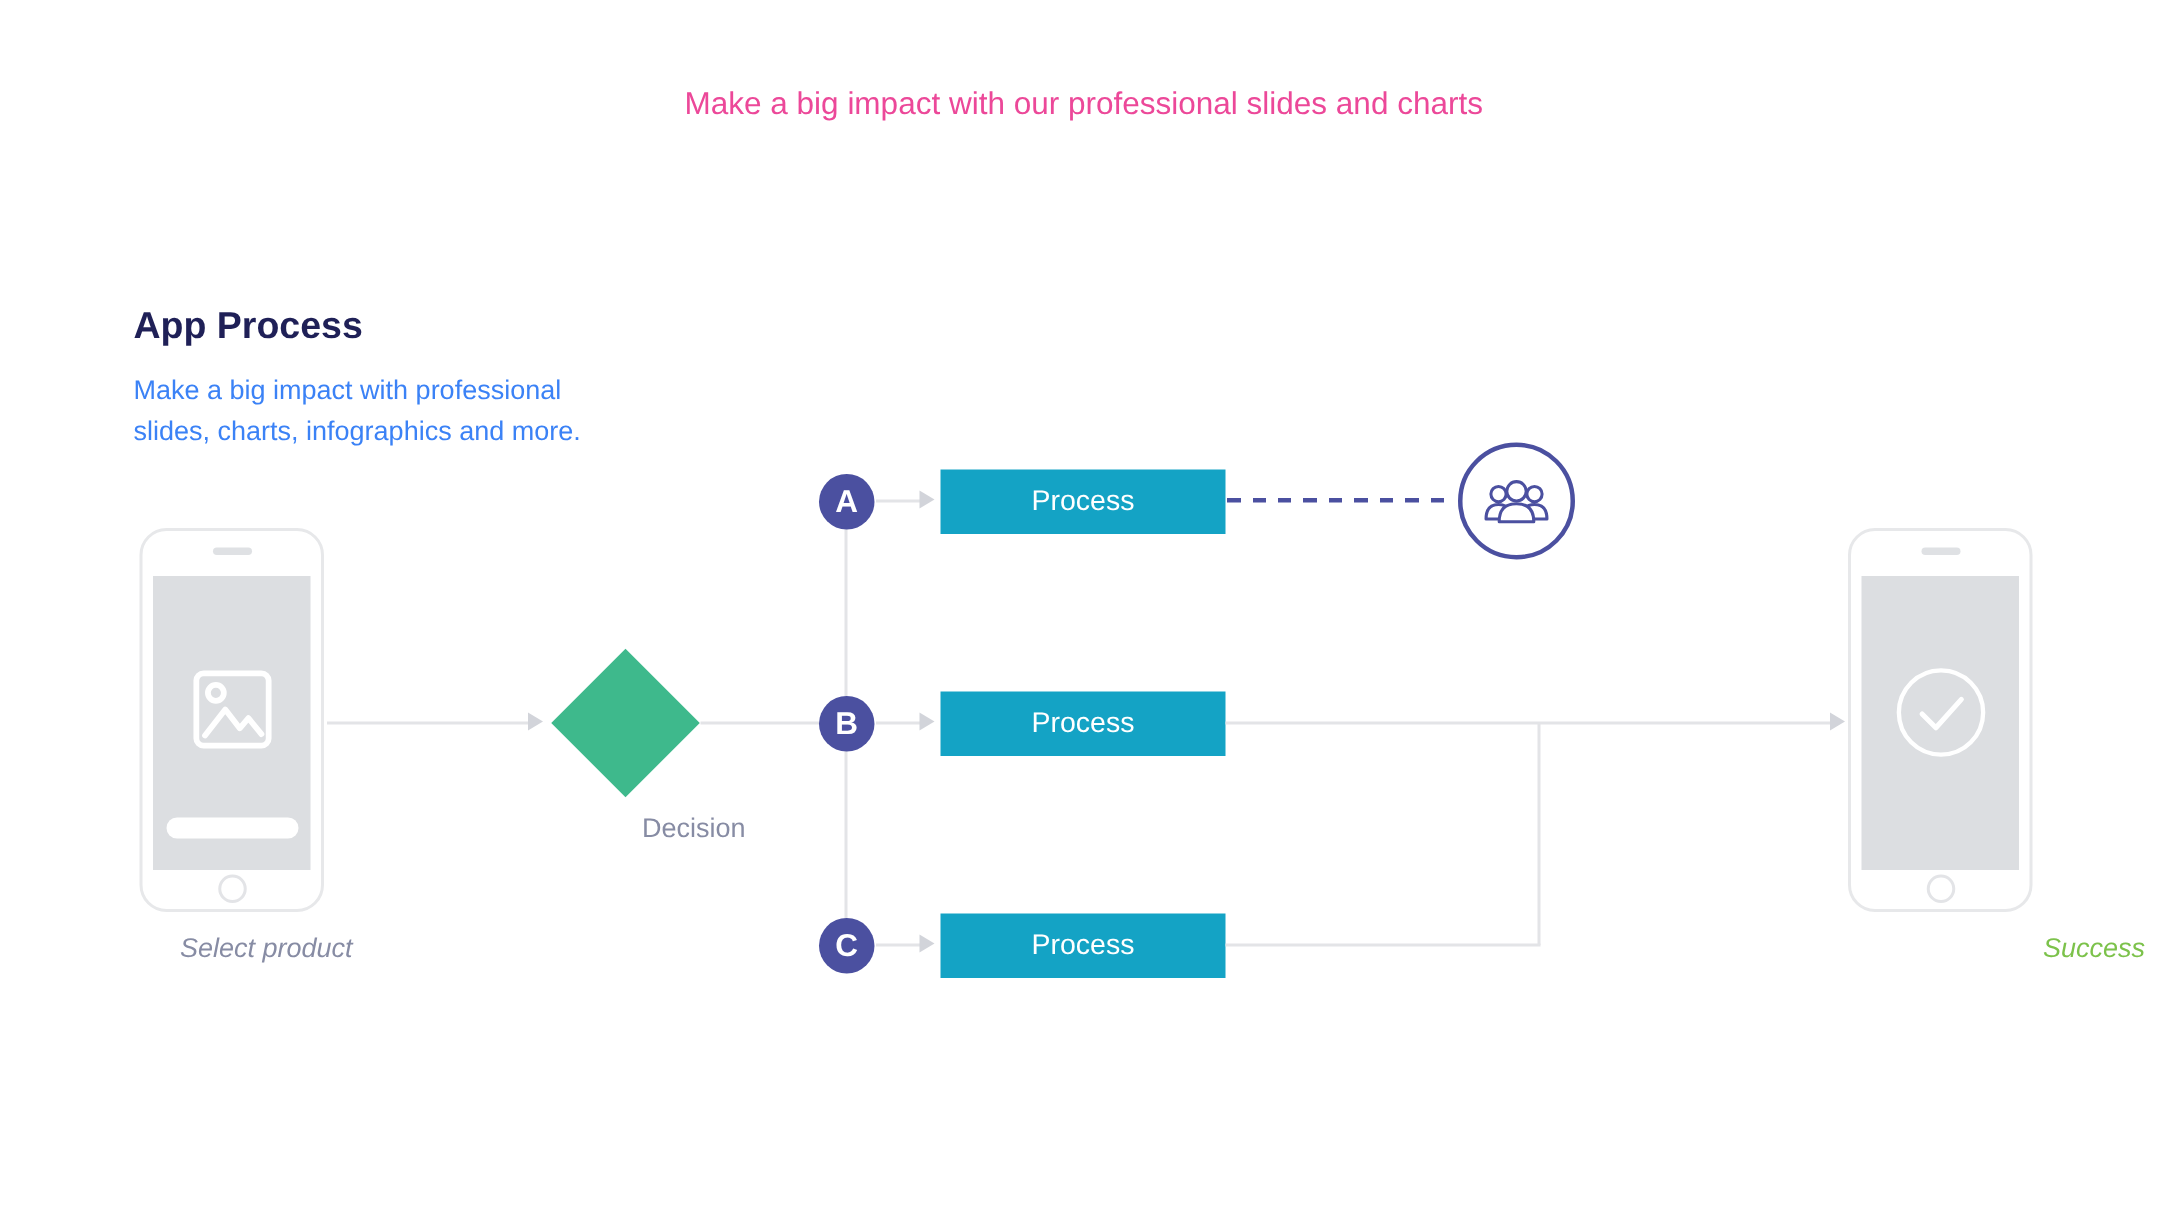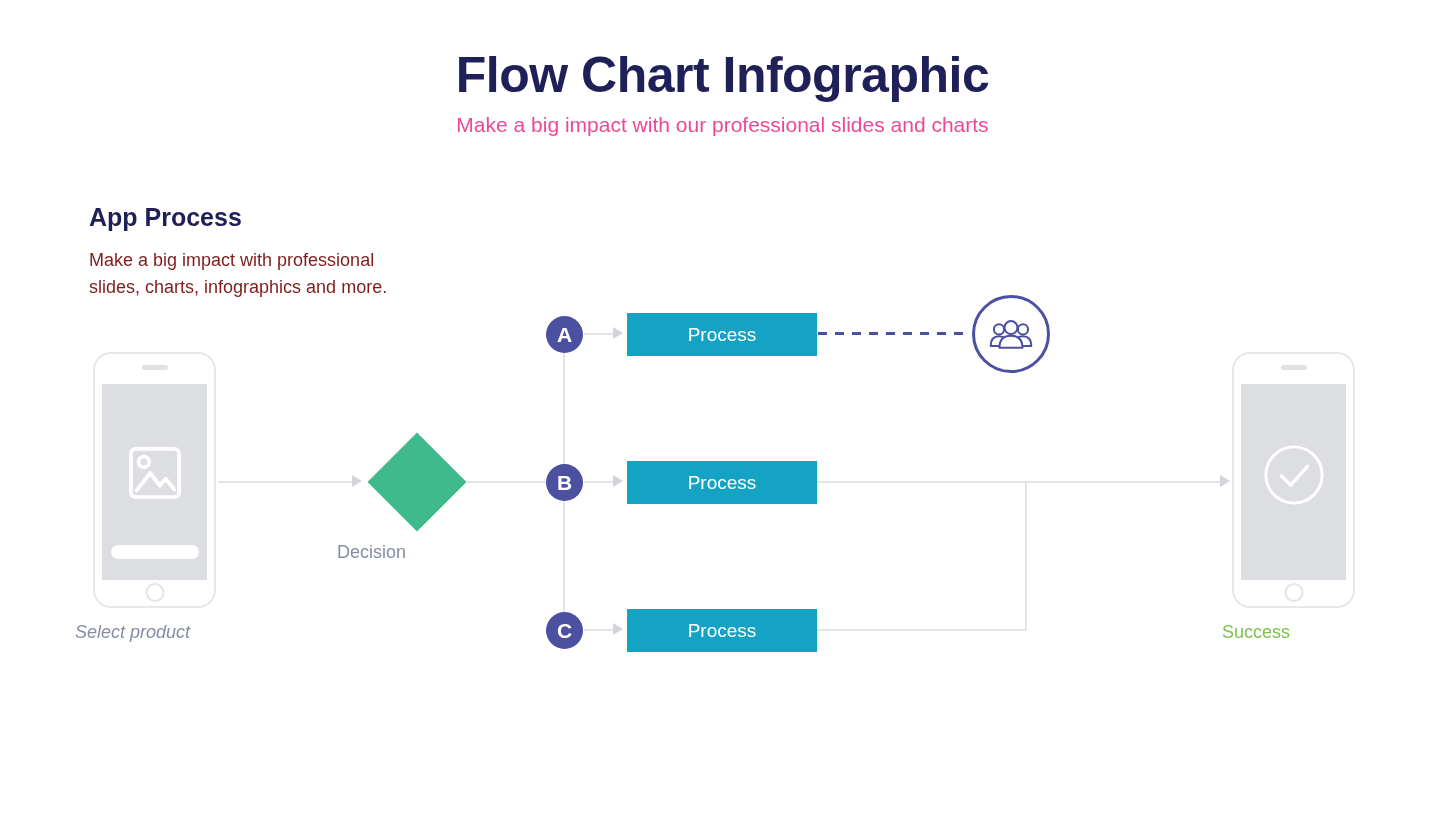--- a/index.html
+++ b/index.html
@@ -11,21 +11,21 @@
   
   .header { position: absolute; top: 48px; left: 0; width: 1445px; text-align: center; }
   .page-title {
     font-size: 50px; font-weight: 800; color: #1f2057; letter-spacing: -0.5px; line-height: 1.1;
   }
   .page-subtitle { margin-top: 10px; font-size: 21px; color: #ec4899; font-weight: 400; }
 
   
   .intro { position: absolute; left: 89px; top: 190px; width: 360px; }
   .section-heading { font-size: 25px; font-weight: 800; color: #1f2057; margin-top: 13px; }
-  .section-description { margin-top: 15px; font-size: 18px; line-height: 27px; color: #7f1d1d; width: 335px; }
+  .section-description { margin-top: 15px; font-size: 18px; line-height: 27px; color: #3b82f6; width: 335px; }
 
   
   .flow { position: absolute; inset: 0; }
   .hline, .vline { position: absolute; background: #e3e4e7; }
   .hline { height: 2px; }
   .vline { width: 2px; }
   .arrow-right { position: absolute; width: 0; height: 0;
     border-top: 6px solid transparent; border-bottom: 6px solid transparent;
     border-left: 10px solid #d2d4da; }
 
@@ -39,21 +39,21 @@
     width: 26px; height: 5px; border-radius: 3px; background: #dfe1e4; }
   .phone .screen { position: absolute; top: 30px; left: 7px; right: 7px; height: 196px;
     background: #dcdee1; }
   .phone .home { position: absolute; bottom: 4px; left: 50%; transform: translateX(-50%);
     width: 19px; height: 19px; border-radius: 50%; border: 2px solid #e3e4e7; background: #fff; }
   .phone .img-icon { position: absolute; top: 62px; left: 50%; transform: translateX(-50%); }
   .phone .pill { position: absolute; bottom: 21px; left: 50%; transform: translateX(-50%);
     width: 88px; height: 14px; border-radius: 7px; background: #ffffff; }
   .phone .check-icon { position: absolute; top: 60px; left: 50%; transform: translateX(-50%); }
 
-  .flow-label { position: absolute; width: 160px; text-align: left; font-size: 18px; color: #878ca4; }
+  .flow-label { position: absolute; width: 160px; text-align: right; font-size: 18px; color: #878ca4; }
   .flow-label.success { color: #7cc24b; }
 
   
   .diamond { position: absolute; left: 382px; top: 447px; width: 70px; height: 70px;
     background: #3eb98c; transform: rotate(45deg); }
 
   
   .node-circle { position: absolute; width: 37px; height: 37px; border-radius: 50%;
     background: #4b50a0; color: #ffffff; font-size: 21px; font-weight: 700;
     display: flex; align-items: center; justify-content: center; }
@@ -67,21 +67,20 @@
   .users-circle { position: absolute; left: 972px; top: 295px; width: 78px; height: 78px;
     border-radius: 50%; border: 3px solid #4b50a0; background: #ffffff;
     display: flex; align-items: center; justify-content: center; }
 </style>
 </head>
 <body>
 
 <div class="canvas">
 
   <div class="header">
-    <div class="page-title">Flow Chart Infographic</div>
     <div class="page-subtitle">Make a big impact with our professional slides and charts</div>
   </div>
 
   <div class="intro">
     <div class="section-heading">App Process</div>
     <div class="section-description">Make a big impact with professional slides, charts, infographics and more.</div>
   </div>
 
   <div class="flow">
 
@@ -156,16 +155,16 @@
     <div class="phone" style="left:1232px; top:352px;">
       <div class="speaker"></div>
       <div class="screen">
         <svg class="check-icon" width="62" height="62" viewBox="0 0 64 64">
           <circle cx="32" cy="32" r="29" fill="none" stroke="#ffffff" stroke-width="3"></circle>
           <path d="M19 33 L28.5 42.5 L46 23" fill="none" stroke="#ffffff" stroke-width="3.5" stroke-linecap="round" stroke-linejoin="round"></path>
         </svg>
       </div>
       <div class="home"></div>
     </div>
-    <div class="flow-label success" style="left:1222px; top:622px;">Success</div>
+    <div class="flow-label success" style="left:1270px; top:622px;font-style:italic;">Success</div>
 
   </div>
 </div>
 
 </body></html>

